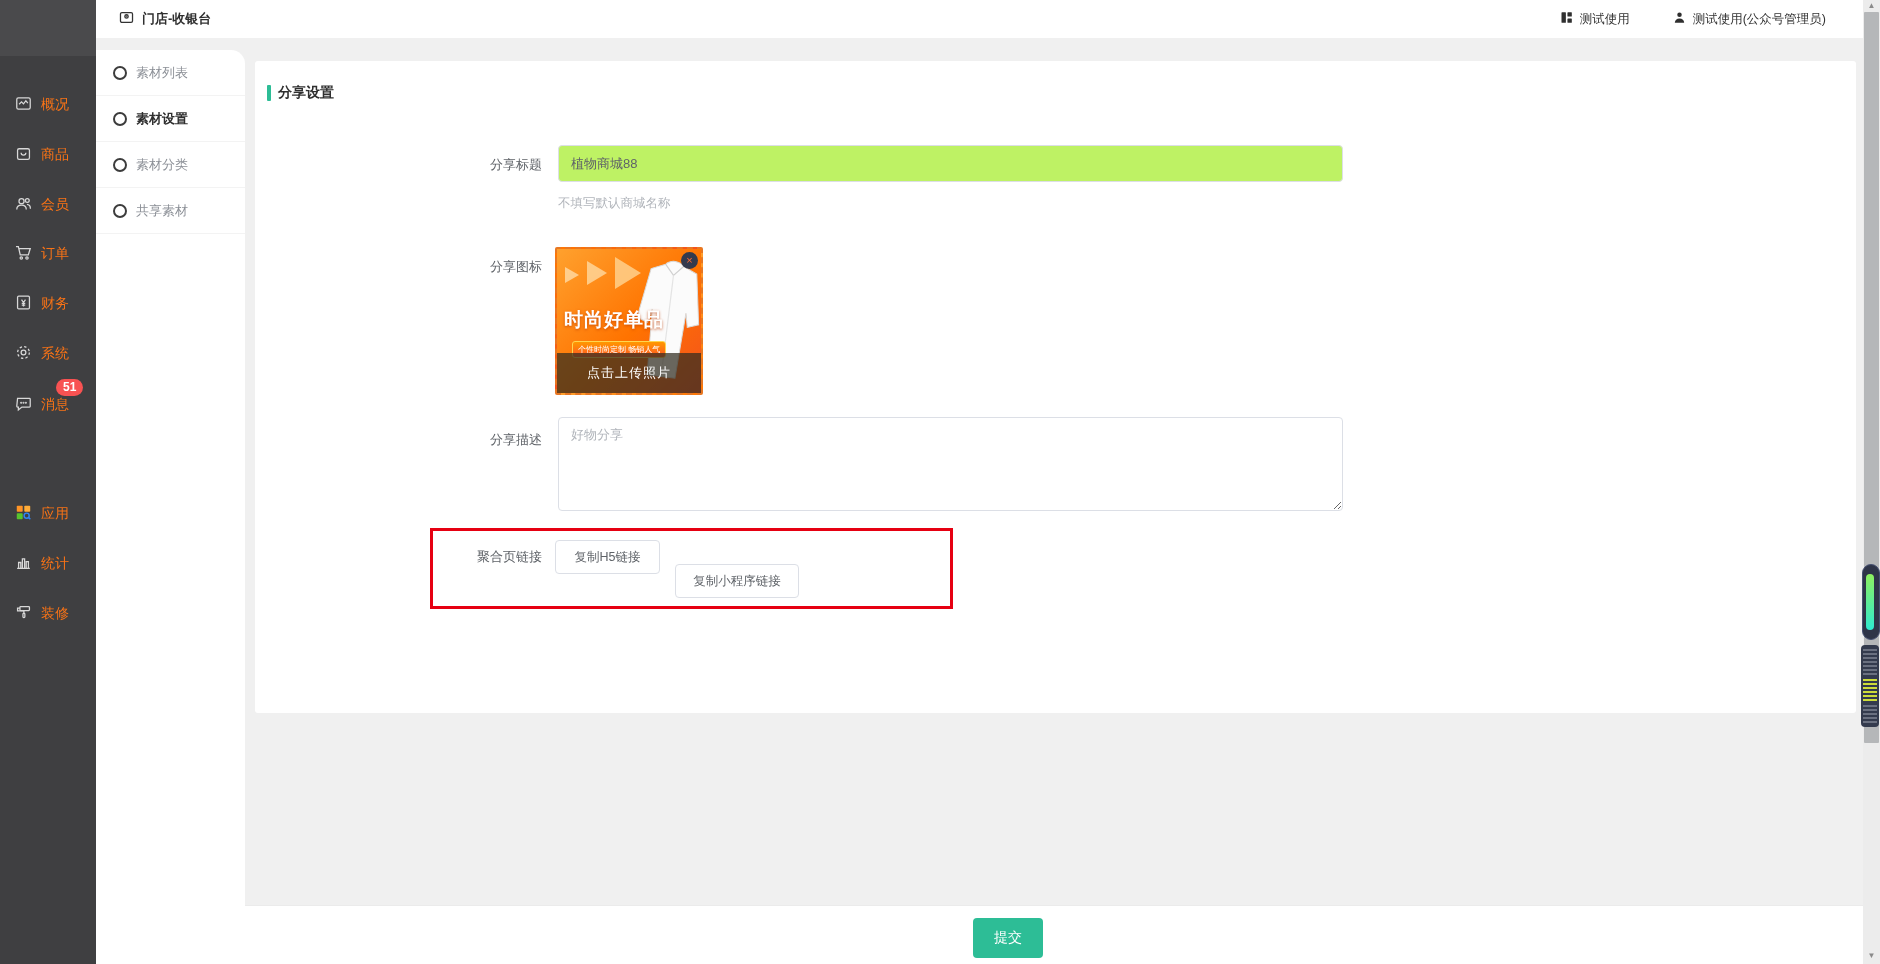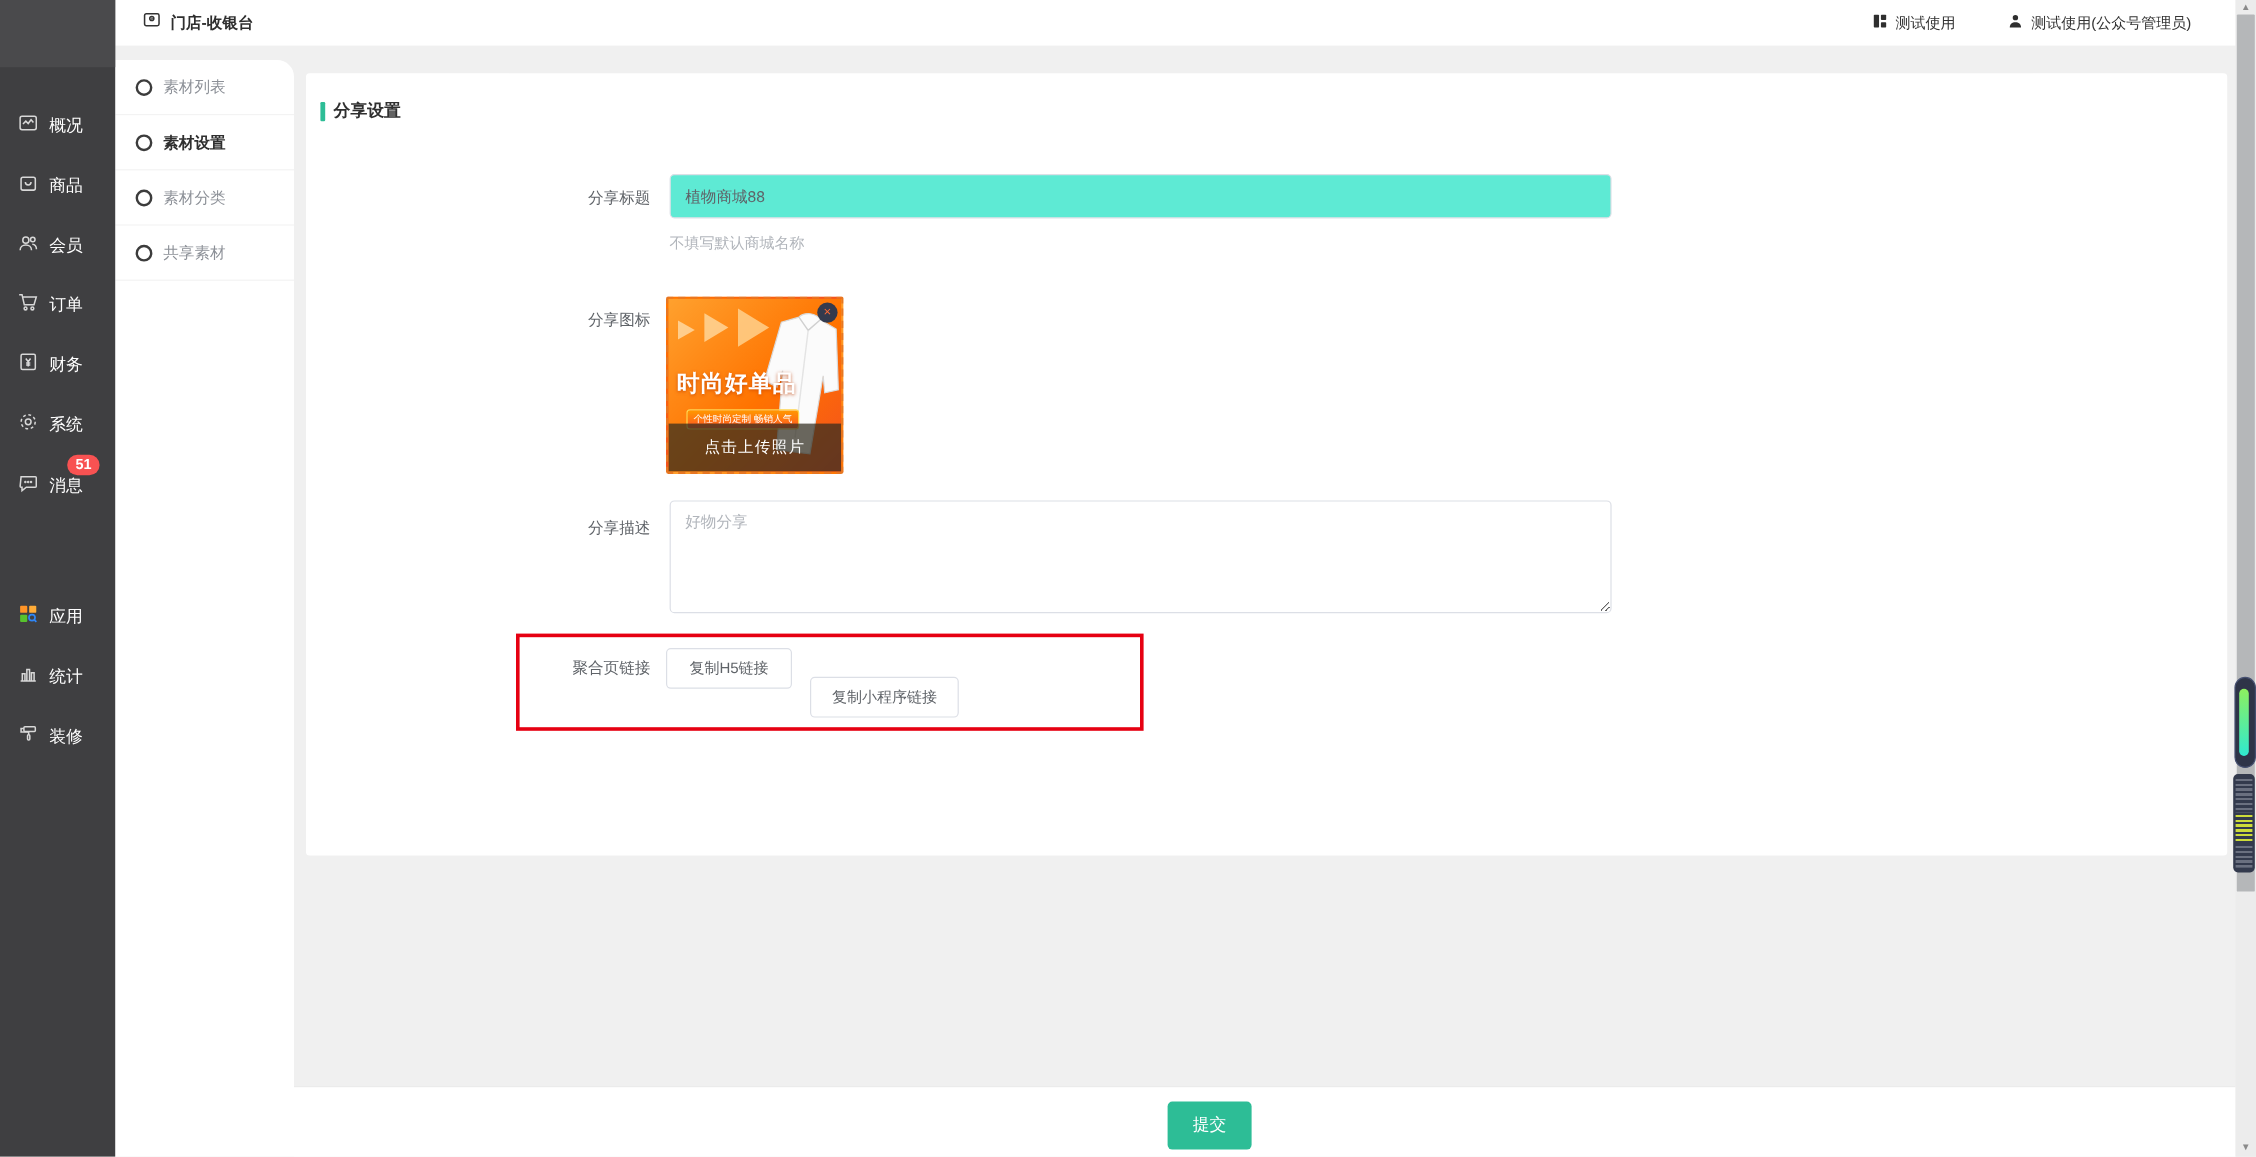--- a/index.html
+++ b/index.html
@@ -5,21 +5,21 @@
   html,body{margin:0;padding:0;}
   body{
     width:1880px;height:964px;position:relative;overflow:hidden;
     font-family:"Liberation Sans","DejaVu Sans",sans-serif;
     background:#f0f0f0;color:#333;
   }
   
   .sidebar{position:absolute;left:0;top:0;width:96px;height:964px;background:#3f3f41;z-index:30;}
   .sidebar .logo{position:absolute;left:0;top:0;width:96px;height:56px;background:#4a4a4c;}
   .side-item{position:absolute;left:14px;display:flex;align-items:center;gap:8px;height:26px;cursor:pointer;}
-  .side-item .lbl{font-size:14px;color:#ffffff;white-space:nowrap;}
+  .side-item .lbl{font-size:14px;color:#f97316;white-space:nowrap;}
   .side-item svg{flex:0 0 auto;}
   .badge{position:absolute;left:56px;top:379px;background:#f85252;color:#fff;font-size:12px;font-weight:bold;
     border-radius:9px;padding:1px 7px;line-height:15px;z-index:31;}
   
   .topbar{position:absolute;left:96px;top:0;width:1767px;height:38px;background:#fff;z-index:20;
     display:flex;align-items:center;}
   .topbar .title-wrap{display:flex;align-items:center;gap:7px;margin-left:22px;}
   .topbar .title{font-size:13px;font-weight:bold;color:#2f2f2f;}
   .topbar .right{margin-left:auto;display:flex;align-items:center;gap:42px;padding-right:37px;}
   .top-action{display:flex;align-items:center;gap:6px;font-size:12.5px;color:#333;cursor:pointer;white-space:nowrap;}
@@ -34,21 +34,21 @@
   
   .main{position:absolute;left:245px;top:50px;width:1618px;height:914px;background:#f0f0f0;}
   .card{position:absolute;left:10px;width:1601px;background:#fff;border-radius:3px;}
   .card1{top:11px;height:652px;}
   .card2{top:679px;height:176px;}
   .sec-head{position:absolute;left:12px;display:flex;align-items:center;gap:7px;}
   .sec-bar{width:4px;height:16px;background:#2dbd96;border-radius:1px;}
   .sec-title{font-size:14px;font-weight:bold;color:#2f2f2f;}
   .form-label{position:absolute;left:87px;width:200px;text-align:right;font-size:13px;color:#5f6368;white-space:nowrap;}
   .inp{position:absolute;left:303px;width:785px;height:37px;border:1px solid #dcdfe6;border-radius:4px;
-    box-sizing:border-box;padding:0 12px;font-size:13px;color:#5f6368;background:#5eead4;outline:none;
+    box-sizing:border-box;padding:0 12px;font-size:13px;color:#5f6368;background:#bef264;outline:none;
     font-family:"Liberation Sans","DejaVu Sans",sans-serif;}
   .hint{position:absolute;left:303px;font-size:12.5px;color:#b1b5bb;}
   .ta{position:absolute;left:303px;width:785px;height:94px;border:1px solid #dcdfe6;border-radius:4px;
     box-sizing:border-box;padding:8px 12px;font-size:13px;color:#5f6368;resize:both;outline:none;
     font-family:"Liberation Sans","DejaVu Sans",sans-serif;}
   .ta::placeholder,.inp::placeholder{color:#b1b5bb;}
   
   .upload{position:absolute;left:300px;top:186px;width:148px;height:148px;border:2px dashed #e87722;
     box-sizing:border-box;border-radius:2px;overflow:hidden;cursor:pointer;
     background:linear-gradient(135deg,#ffa12e 0%,#ff7300 55%,#f4511e 100%);}

